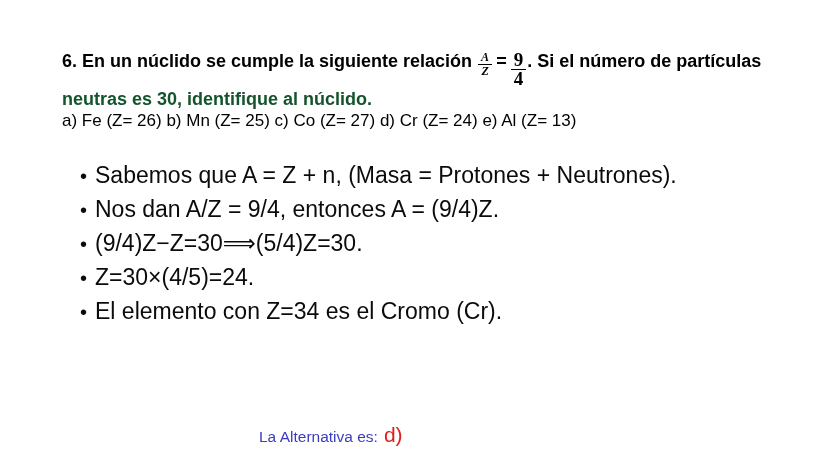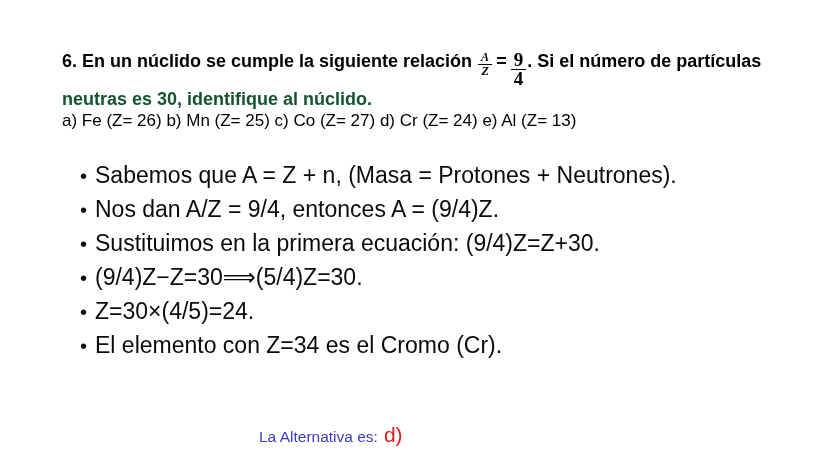--- a/index.html
+++ b/index.html
@@ -133,21 +133,20 @@
       </span>
       <span>. Si el número de partículas</span>
     </div>
     <div class="title-line2">neutras es 30, identifique al núclido.</div>
     <div class="options-line">a) Fe (Z= 26) b) Mn (Z= 25) c) Co (Z= 27) d) Cr (Z= 24) e) Al (Z= 13)</div>
   </div>
 
   <ul class="bullets">
     <li><span class="bullet-marker">•</span><span>Sabemos que A = Z + n, (Masa = Protones + Neutrones).</span></li>
     <li><span class="bullet-marker">•</span><span>Nos dan A/Z = 9/4, entonces A = (9/4)Z.</span></li>
-    <li><span class="bullet-marker">•</span><span>Sustituimos en la primera ecuación: (9/4)Z=Z+30.</span></li>
     <li><span class="bullet-marker">•</span><span>(9/4)Z−Z=30⟹(5/4)Z=30.</span></li>
     <li><span class="bullet-marker">•</span><span>Z=30×(4/5)=24.</span></li>
     <li><span class="bullet-marker">•</span><span>El elemento con Z=34 es el Cromo (Cr).</span></li>
   </ul>
 
   <div class="answer">
     <span class="answer-label" style="color: rgb(60, 60, 194);">La Alternativa es:</span>
     <span class="answer-value" style="color: rgb(225, 30, 30);">d)</span>
   </div>
 

